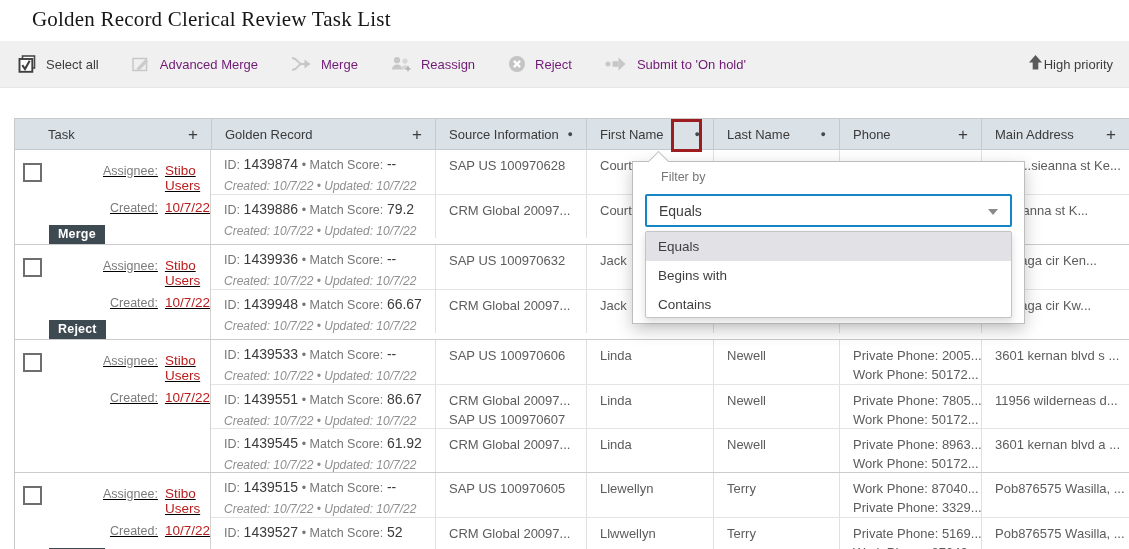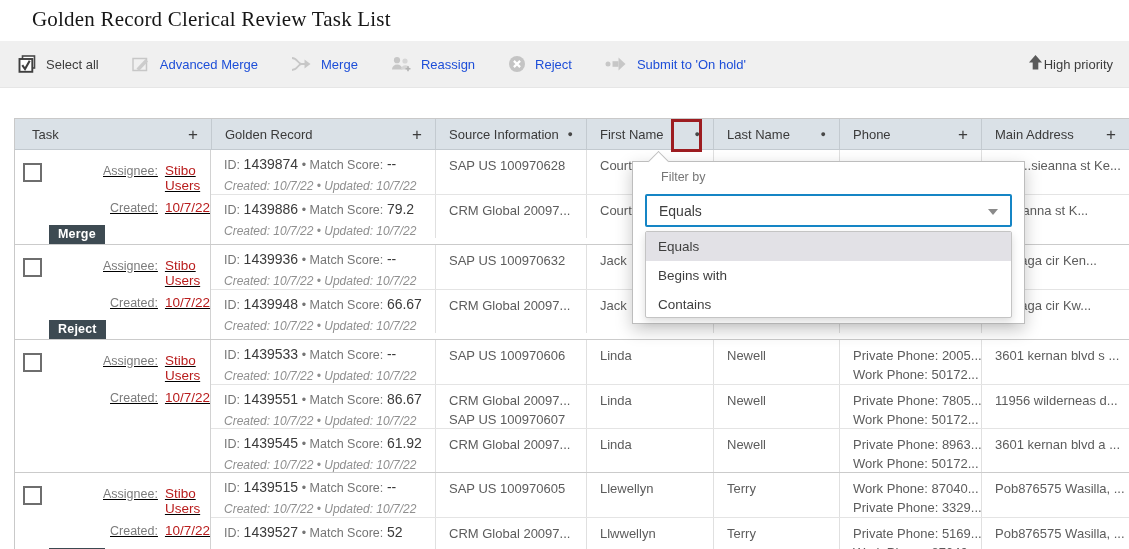--- a/index.html
+++ b/index.html
@@ -16,39 +16,39 @@
     font-family:"Liberation Serif","DejaVu Serif",serif;
     font-size:21px;color:#161616;letter-spacing:.2px;
   }
   
   .toolbar{
     position:absolute;left:0;top:41px;width:100%;height:47px;
     background:#f0f0f0;border-bottom:1px solid #e6e6e6;
     display:flex;align-items:center;padding-left:18px;box-sizing:border-box;
   }
   .tool{display:flex;align-items:center;gap:9px;margin-right:33px;font-size:13px;color:#3d3d3d;cursor:pointer;white-space:nowrap;}
-  .tool.disabled{color:#1d4ed8;cursor:default;}
+  .tool.disabled{color:#701a75;cursor:default;}
   .tool svg{display:block;}
   .tool-right{margin-left:auto;margin-right:16px;display:flex;align-items:center;gap:1px;font-size:13px;color:#3d3d3d;cursor:pointer;white-space:nowrap;}
   
   .grid-table{
     position:absolute;left:14px;top:118px;right:0;bottom:0;
     border-left:1px solid #c9c9c9;border-top:1px solid #c9c9c9;
     background:#fff;overflow:hidden;
   }
   .thead{
     display:grid;grid-template-columns:196px 224px 151px 127px 126px 142px 1fr;
     height:30px;background:#dae1e7;border-bottom:1px solid #c2c9cf;
   }
   .hc{
     display:flex;align-items:center;justify-content:space-between;
     padding:0 13px;border-left:1px solid #c3cad0;
     font-size:13px;color:#3a3a3a;white-space:nowrap;overflow:hidden;cursor:pointer;
   }
-  .hc:first-child{border-left:none;padding-left:17px;}
+  .hc:first-child{border-left:none;padding-left:33px;}
   .icon-plus{font-size:17px;line-height:1;color:#3c3c3c;cursor:pointer;}
   .icon-dot{font-size:9px;line-height:1;color:#484848;cursor:pointer;}
   
   .group{display:grid;grid-template-columns:196px 1fr;border-bottom:1px solid #cbcbcb;}
   .task-cell{position:relative;border-right:1px solid #d2d2d2;background:#fff;}
   .checkbox{
     position:absolute;left:8px;top:13px;width:15px;height:15px;
     border:2px solid #6e6e6e;background:#fff;cursor:pointer;
   }
   .t-row{display:flex;margin-left:88px;align-items:baseline;text-decoration:underline;}

